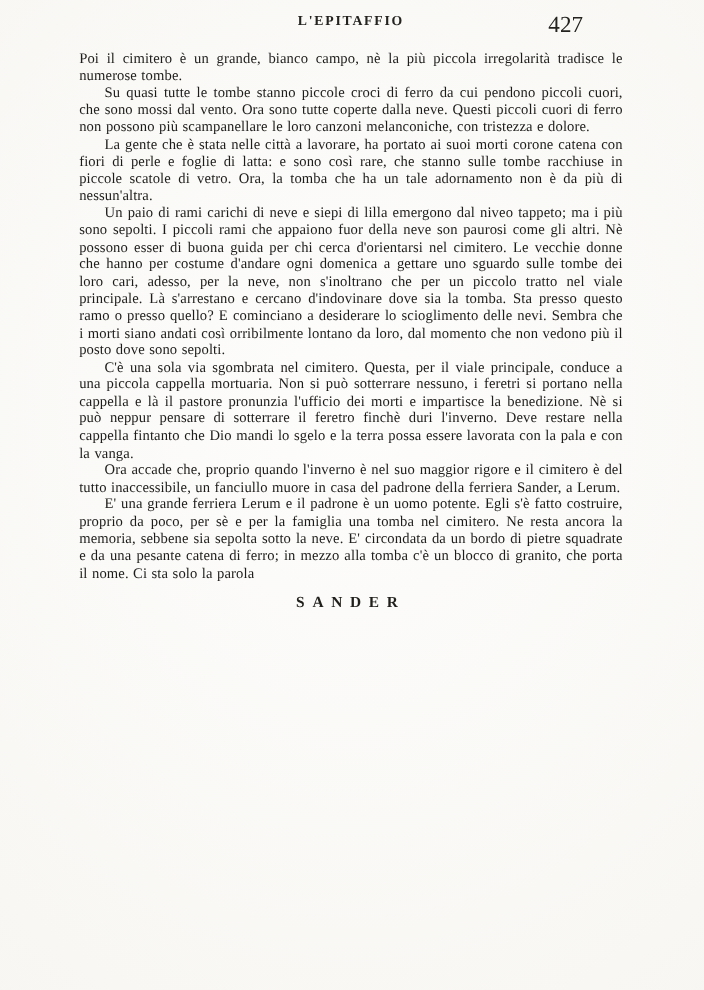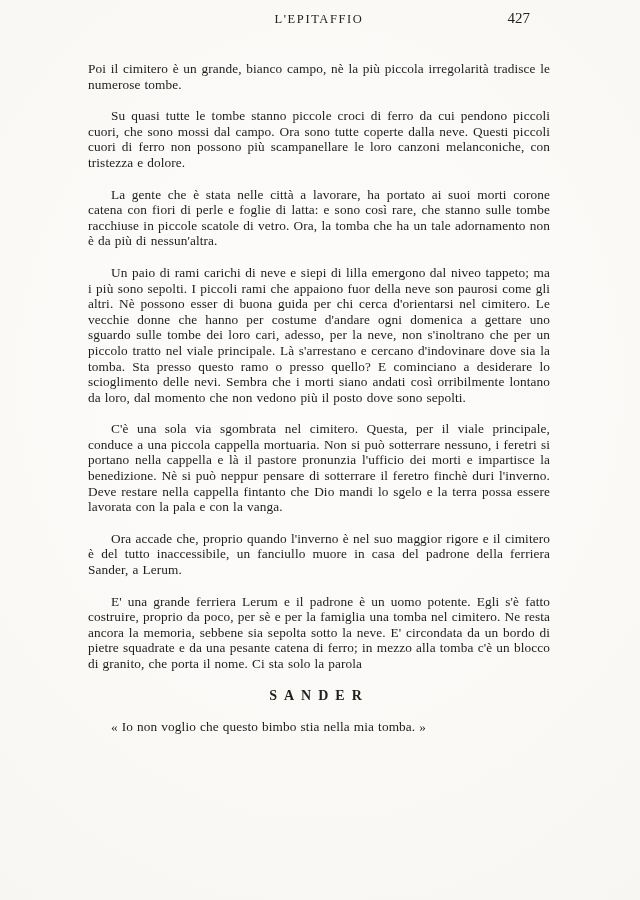--- a/index.html
+++ b/index.html
@@ -25,44 +25,44 @@
     left: 72px;
     width: 494px;
     height: 20px;
   }
   .running-title {
     position: absolute;
     left: 0;
     right: 0;
     text-align: center;
     font-size: 12.5px;
-    font-weight: normal;
+    font-weight: bold;
     letter-spacing: 1.6px;
     color: #242320;
   }
   .page-number {
     position: absolute;
     right: 36px;
     top: -2px;
-    font-size: 15px;
+    font-size: 21px;
     color: #242320;
   }
   .text-block {
     position: absolute;
     top: 45px;
     left: 72px;
     width: 494px;
     text-align: justify;
     font-size: 13.3px;
     line-height: 15.6px;
     letter-spacing: 0.1px;
     word-spacing: 0.6px;
   }
   .para {
-    margin: 16px;
+    margin: 0;
     text-indent: 23px;
   }
   .para.noindent {
     text-indent: 0;
   }
   .inscription {
     margin: 13px 0 13px 0;
     text-align: center;
     text-indent: 0;
     font-weight: bold;
@@ -76,23 +76,22 @@
 
 <div class="page">
 
   <div class="page-header">
     <div class="running-title">L'EPITAFFIO</div>
     <div class="page-number">427</div>
   </div>
 
   <div class="text-block">
     <p class="para noindent">Poi il cimitero è un grande, bianco campo, nè la più piccola irregolarità tradisce le numerose tombe.</p>
-    <p class="para">Su quasi tutte le tombe stanno piccole croci di ferro da cui pendono piccoli cuori, che sono mossi dal campo. Ora sono tutte coperte dalla neve. Questi piccoli cuori di ferro non possono più scampanellare le loro canzoni melanconiche, con tristezza e dolore.</p>
+    <p class="para">Su quasi tutte le tombe stanno piccole croci di ferro da cui pendono piccoli cuori, che sono mossi dal vento. Ora sono tutte coperte dalla neve. Questi piccoli cuori di ferro non possono più scampanellare le loro canzoni melanconiche, con tristezza e dolore.</p>
     <p class="para">La gente che è stata nelle città a lavorare, ha portato ai suoi morti corone catena con fiori di perle e foglie di latta: e sono così rare, che stanno sulle tombe racchiuse in piccole scatole di vetro. Ora, la tomba che ha un tale adornamento non è da più di nessun'altra.</p>
     <p class="para">Un paio di rami carichi di neve e siepi di lilla emergono dal niveo tappeto; ma i più sono sepolti. I piccoli rami che appaiono fuor della neve son paurosi come gli altri. Nè possono esser di buona guida per chi cerca d'orientarsi nel cimitero. Le vecchie donne che hanno per costume d'andare ogni domenica a gettare uno sguardo sulle tombe dei loro cari, adesso, per la neve, non s'inoltrano che per un piccolo tratto nel viale principale. Là s'arrestano e cercano d'indovinare dove sia la tomba. Sta presso questo ramo o presso quello? E cominciano a desiderare lo scioglimento delle nevi. Sembra che i morti siano andati così orribilmente lontano da loro, dal momento che non vedono più il posto dove sono sepolti.</p>
     <p class="para">C'è una sola via sgombrata nel cimitero. Questa, per il viale principale, conduce a una piccola cappella mortuaria. Non si può sotterrare nessuno, i feretri si portano nella cappella e là il pastore pronunzia l'ufficio dei morti e impartisce la benedizione. Nè si può neppur pensare di sotterrare il feretro finchè duri l'inverno. Deve restare nella cappella fintanto che Dio mandi lo sgelo e la terra possa essere lavorata con la pala e con la vanga.</p>
     <p class="para">Ora accade che, proprio quando l'inverno è nel suo maggior rigore e il cimitero è del tutto inaccessibile, un fanciullo muore in casa del padrone della ferriera Sander, a Lerum.</p>
     <p class="para">E' una grande ferriera Lerum e il padrone è un uomo potente. Egli s'è fatto costruire, proprio da poco, per sè e per la famiglia una tomba nel cimitero. Ne resta ancora la memoria, sebbene sia sepolta sotto la neve. E' circondata da un bordo di pietre squadrate e da una pesante catena di ferro; in mezzo alla tomba c'è un blocco di granito, che porta il nome. Ci sta solo la parola</p>
     <p class="para inscription">SANDER</p>
-    <p class="para">« Io non voglio che questo bimbo stia nella mia tomba. »</p>
   </div>
 
 </div>
 
 </body></html>

